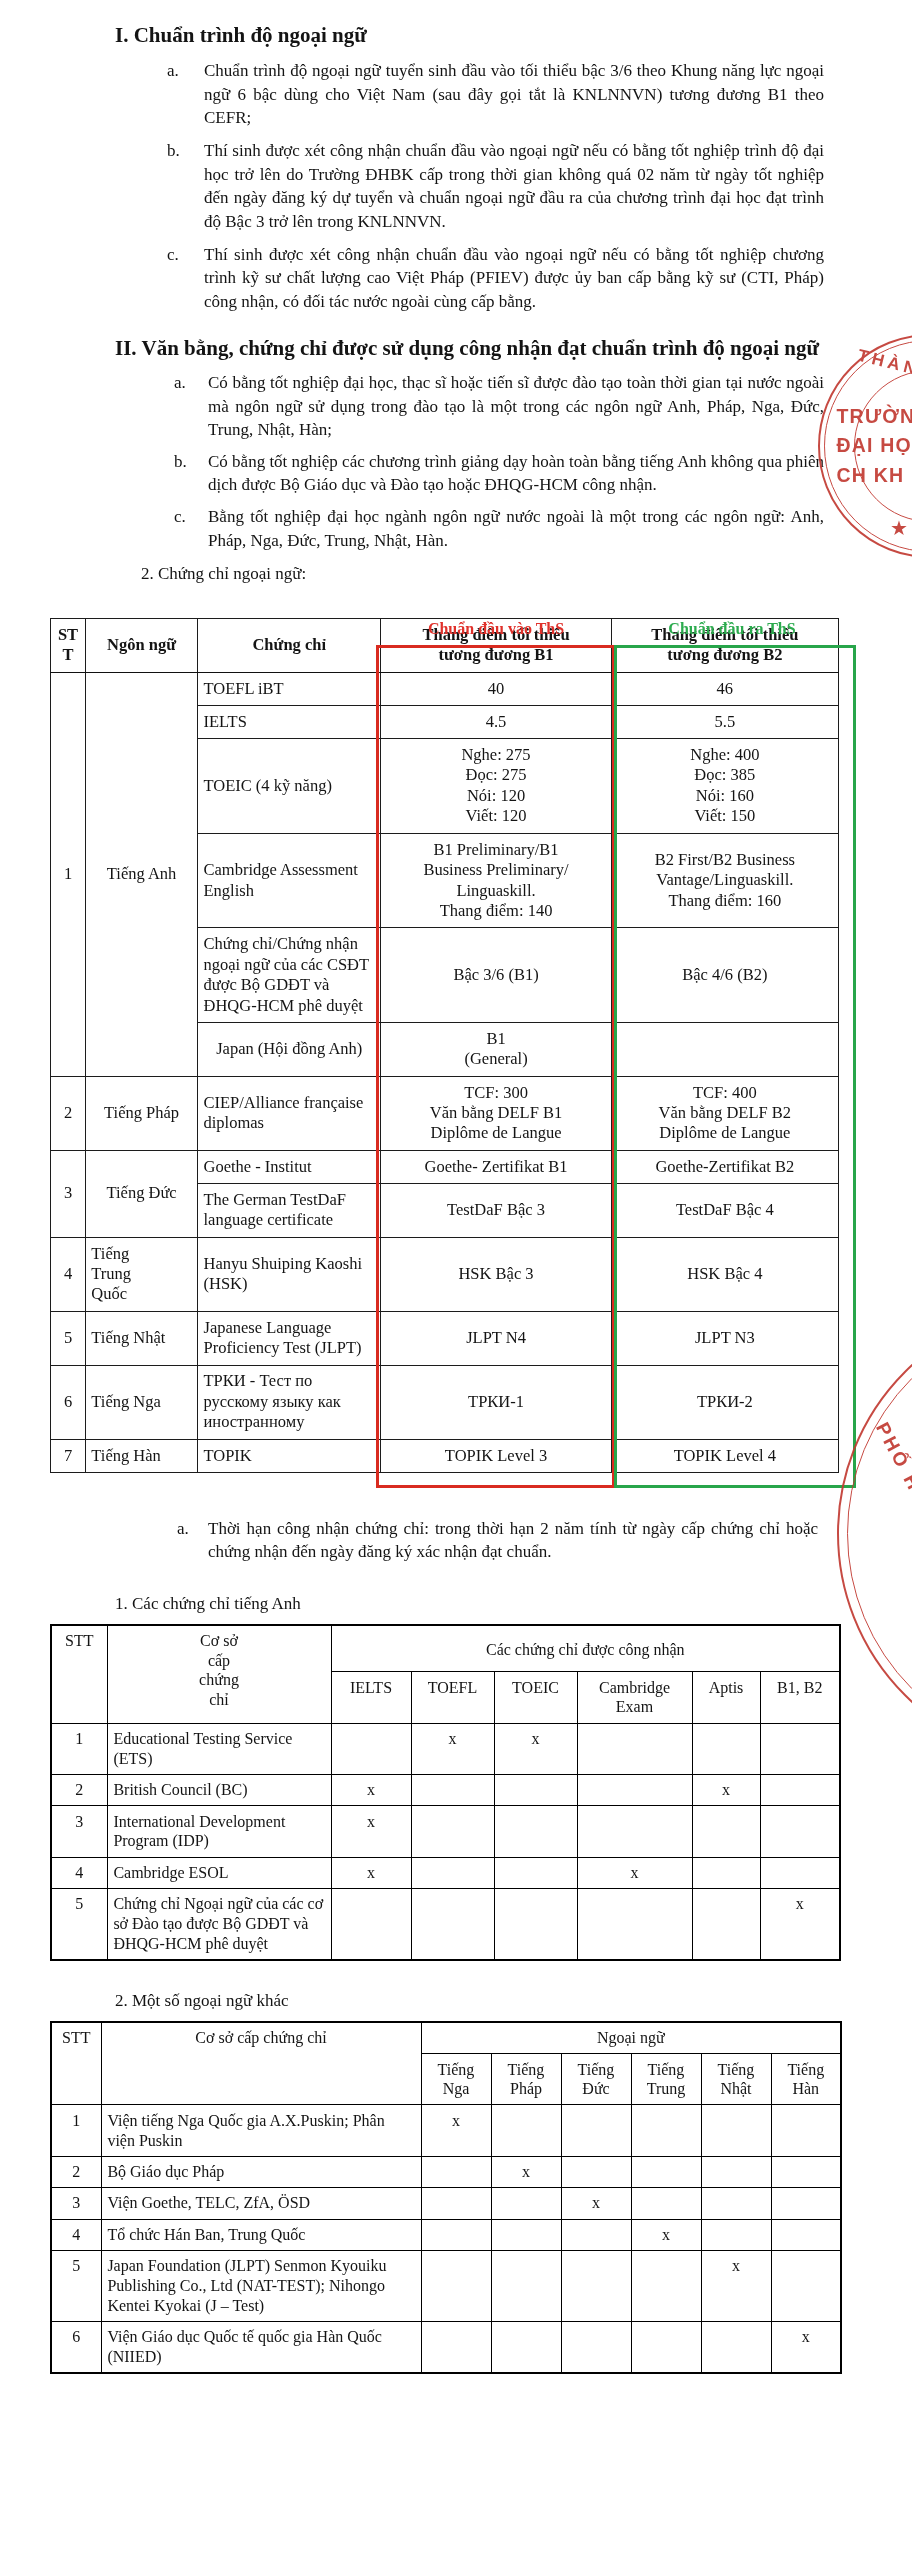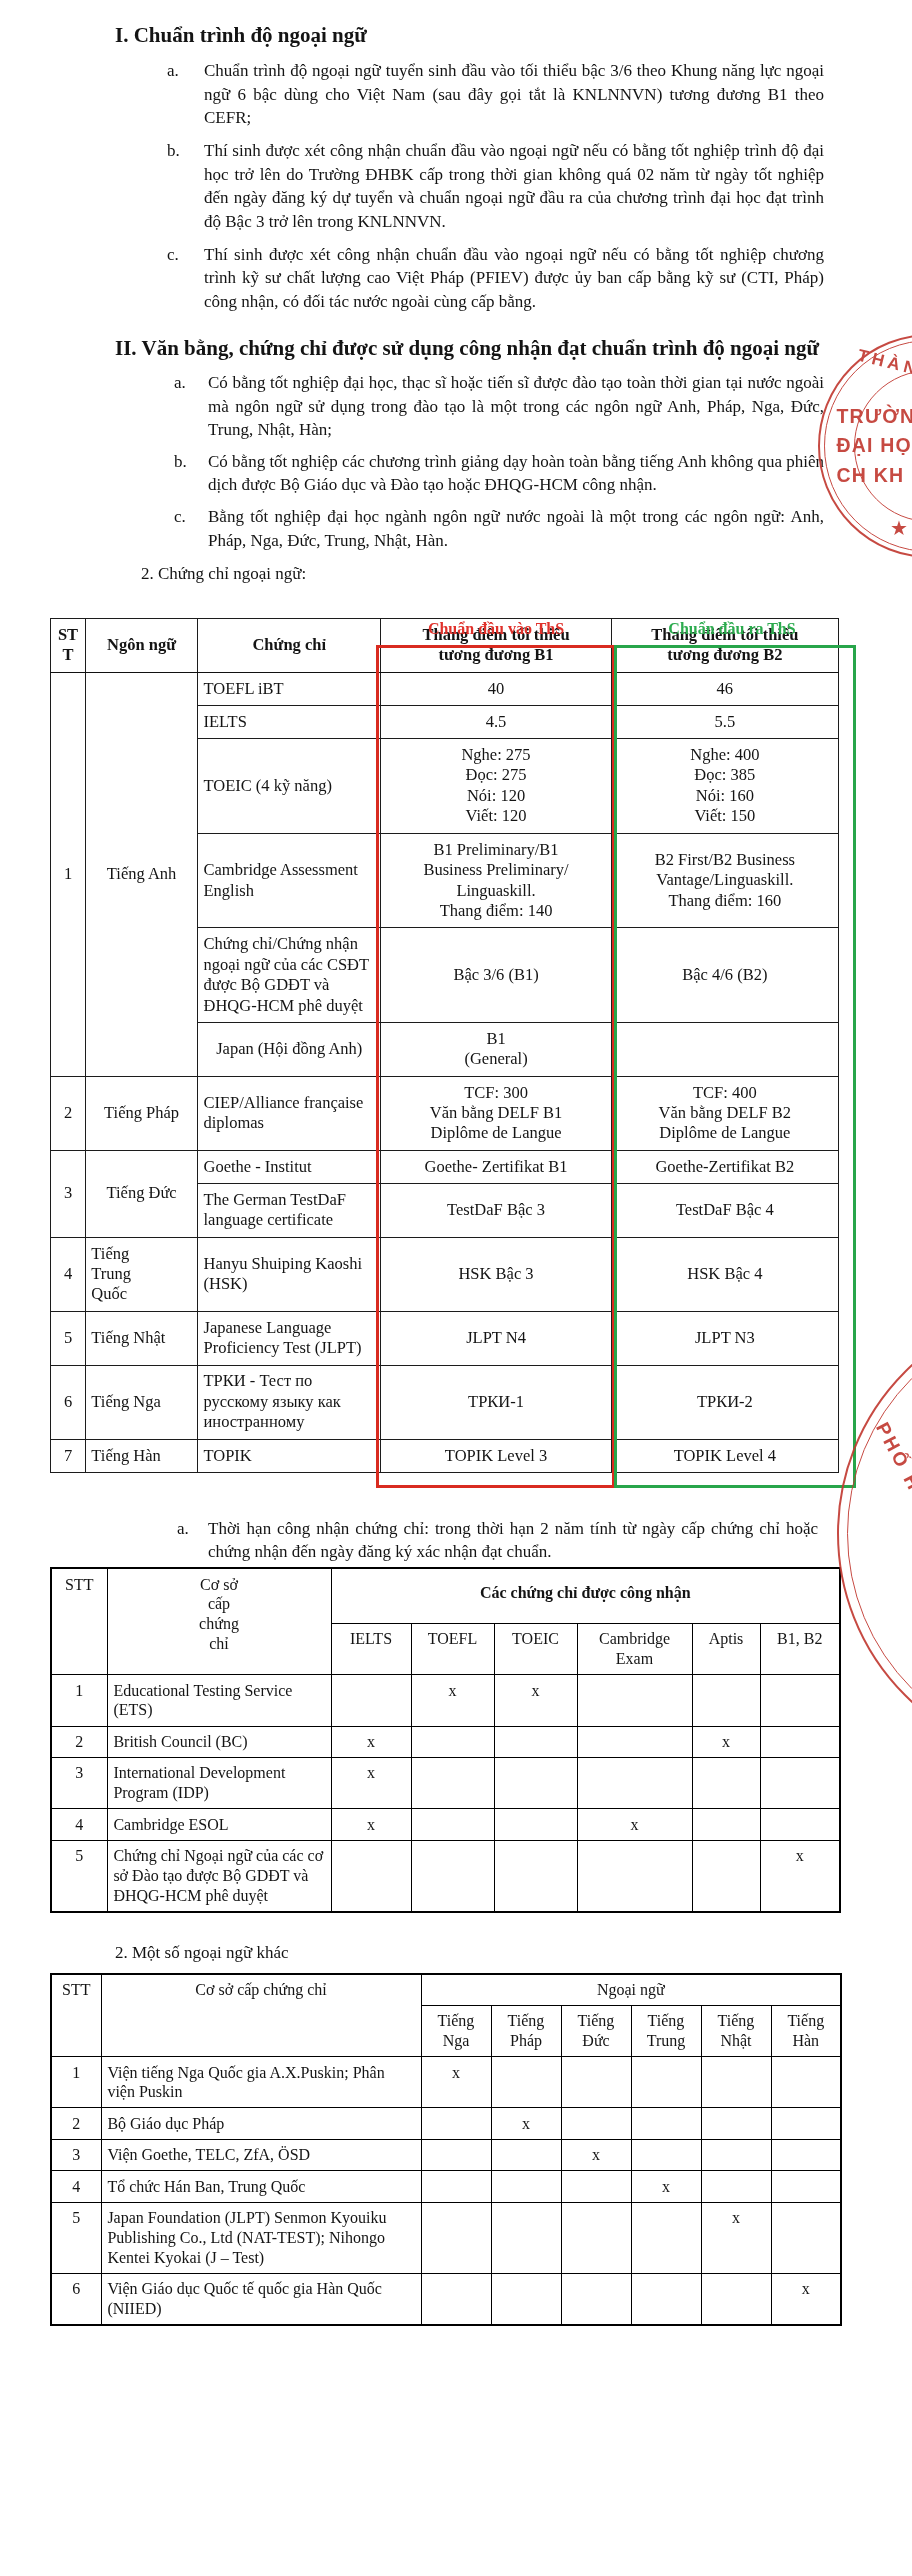--- a/index.html
+++ b/index.html
@@ -37,21 +37,21 @@
   table.cert{border:1.8px solid #111;}
   table.cert th{font-weight:bold;text-align:center;border-bottom:1.8px solid #111;}
   table.cert td{text-align:center;}
   table.cert td.left{text-align:left;}
   
   table.marks{margin:3.5px 0 0 50px;width:789px;font-size:16px;line-height:1.24;border:2.4px solid #000;}
   table.marks th,table.marks td{border:1.8px solid #000;padding:5.3px 5.9px;white-space:pre-line;
        word-wrap:break-word;text-align:center;vertical-align:top;}
   table.marks th{font-weight:normal;}
   table.marks td.org{text-align:left;}
-  table.marks th.tall{padding-top:14px;padding-bottom:20px;font-weight:bold;}
+  table.marks th.tall{padding-top:14px;padding-bottom:12px;}
   
   .stamp{position:absolute;z-index:6;pointer-events:none;color:#c23b33;
          font-family:"Liberation Sans","DejaVu Sans",sans-serif;font-weight:bold;opacity:.92;}
   .stamp1{top:334px;right:-129px;width:220px;height:220px;border:2.4px solid #c23b33;border-radius:50%;}
   .stamp1::before{content:"";position:absolute;inset:4.1px;border:1.2px solid #c23b33;border-radius:50%;}
   .stamp1::after{content:"";position:absolute;inset:34px;border:1.8px solid #c23b33;border-radius:50%;}
   .stamp1 .ctr{position:absolute;left:16.5px;top:50%;transform:translateY(-50%);
          font-size:19.5px;line-height:1.5;letter-spacing:1.2px;}
   .stamp1 .arc{position:absolute;top:15.4px;left:37px;transform:rotate(14deg);font-size:17px;letter-spacing:4.1px;}
   .stamp1 .star{position:absolute;bottom:13px;left:70px;font-size:20px;}
@@ -221,20 +221,21 @@
       </tbody>
     </table>
   </div>
 
   <div class="note-item">
     <span class="lbl">a.</span>
     <span class="txt">Thời hạn công nhận chứng chỉ: trong thời hạn 2 năm tính từ ngày cấp chứng chỉ hoặc chứng nhận đến ngày đăng ký xác nhận đạt chuẩn.</span>
   </div>
 
   <div>
+    <div class="sub-title">1. Các chứng chỉ tiếng Anh</div>
 
     <table class="marks">
       <colgroup>
           <col style="width:56px">
           <col style="width:224px">
           <col style="width:80px">
           <col style="width:83px">
           <col style="width:83px">
           <col style="width:115px">
           <col style="width:68px">

